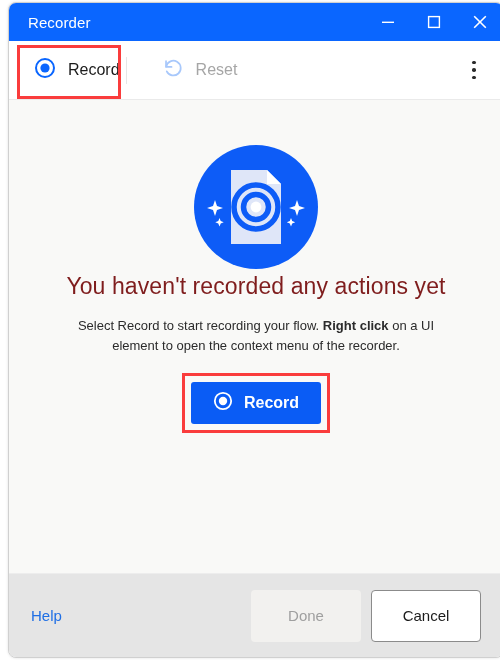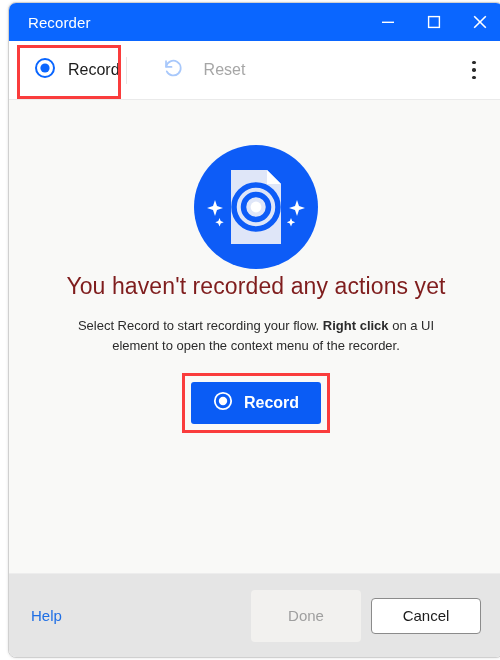--- a/index.html
+++ b/index.html
@@ -83,21 +83,20 @@
   }
   #tool-record { margin-left: 11px; }
   #tool-record .tool-label {
     color: #1b1b1b;
     font-size: 16px;
   }
   #tool-reset { margin-left: 14px; }
   #tool-reset .tool-label {
     color: #a6a6a6;
     font-size: 16px;
-    margin-left: 8px;
   }
   #tool-sep {
     position: absolute;
     left: 117px;
     top: 16px;
     width: 1px;
     height: 27px;
     background: #e6e6e6;
   }
   #overflow-menu {
@@ -220,21 +219,21 @@
     background: #f2f1ef;
     color: #9f9f9f;
     border: none;
     border-radius: 4px;
     font-size: 15px;
     font-family: "Liberation Sans", sans-serif;
     cursor: default;
   }
   #cancel-button {
     width: 110px;
-    height: 36px;
+    height: 52px;
     background: #ffffff;
     color: #1b1b1b;
     border: 1px solid #8b8b8b;
     border-radius: 4px;
     font-size: 15px;
     font-family: "Liberation Sans", sans-serif;
     cursor: default;
   }
 </style>
 </head>

